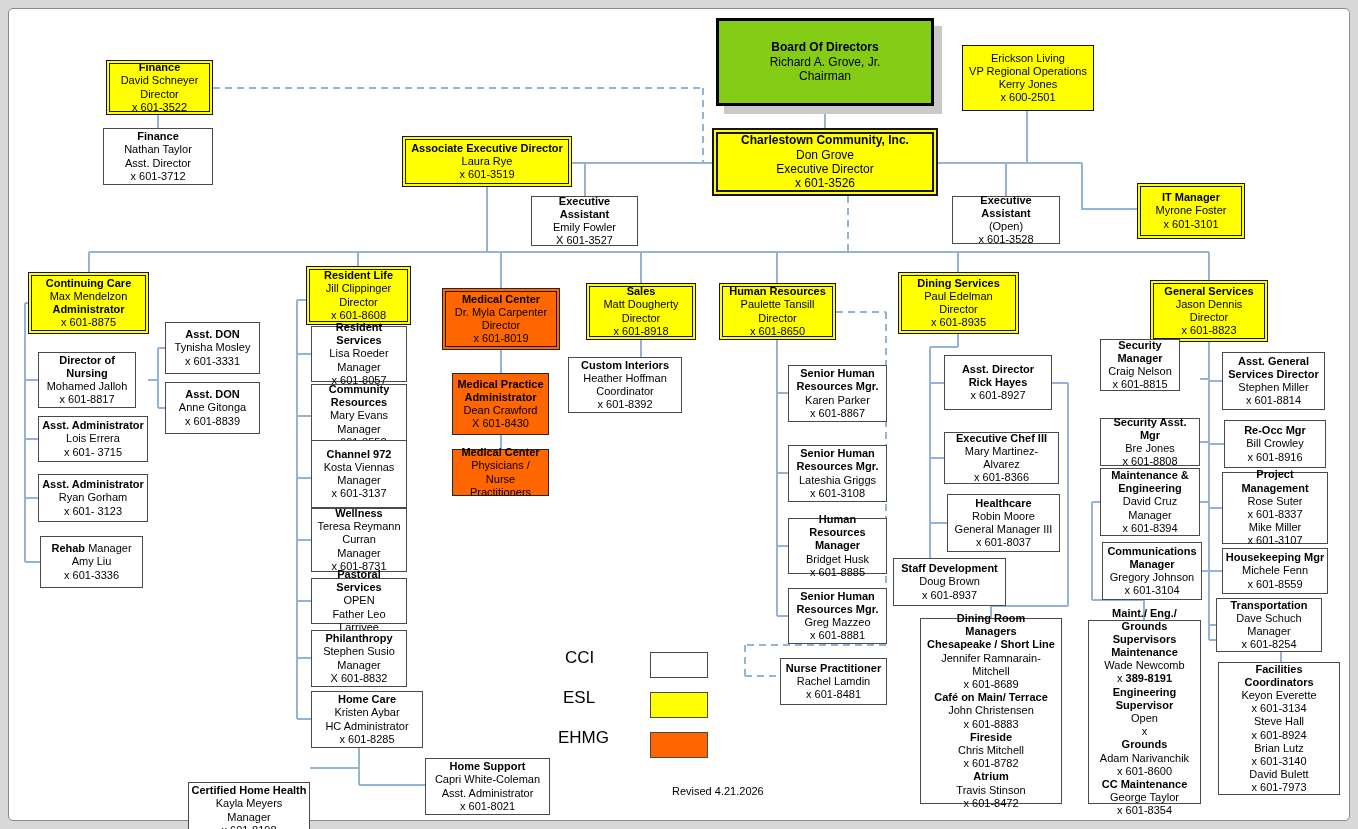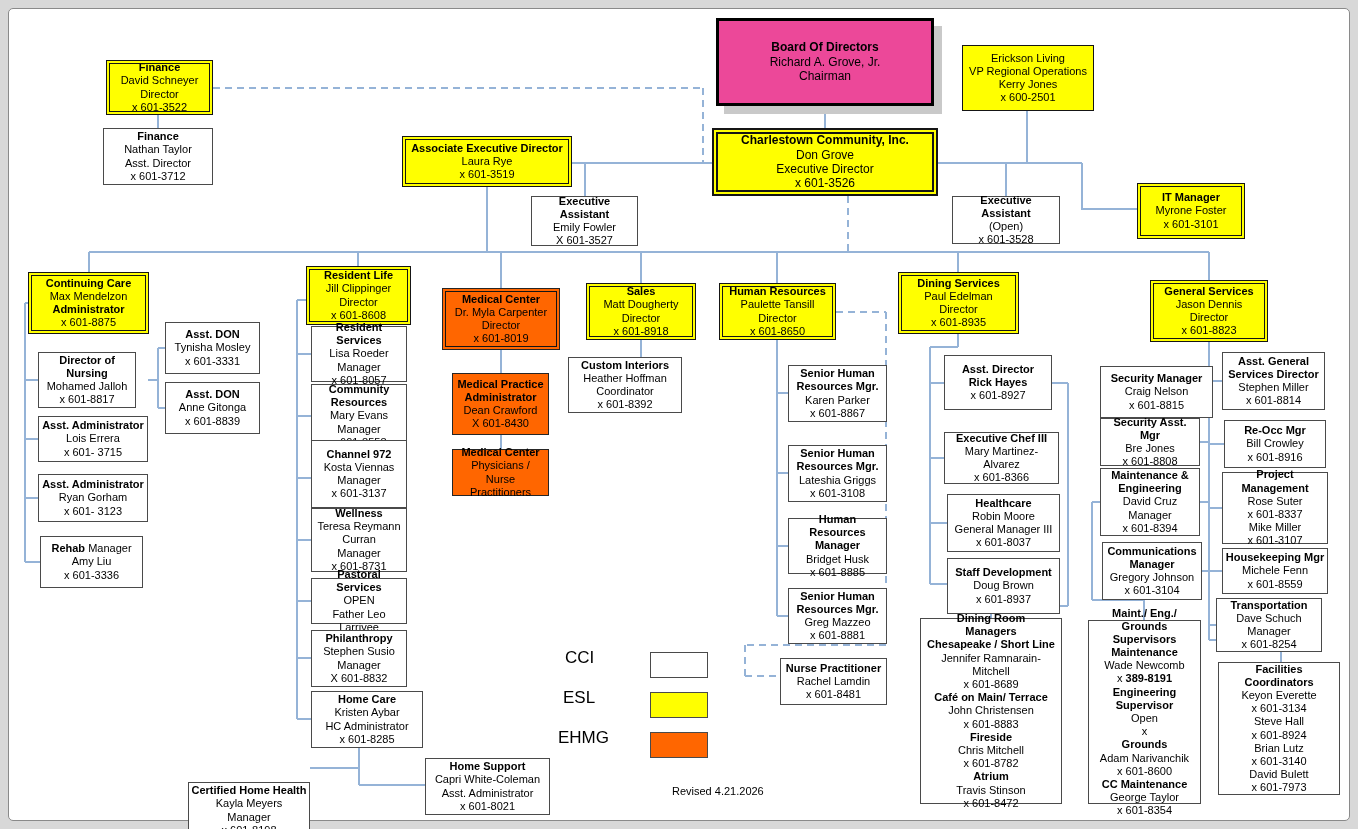--- a/index.html
+++ b/index.html
@@ -11,21 +11,21 @@
   .box{position:absolute;box-sizing:border-box;display:flex;flex-direction:column;
        justify-content:center;align-items:center;text-align:center;
        font-size:11px;line-height:1.2;color:#000;background:#ffffff;
        border:1.5px solid #4a4a4a;padding:1px 2px;}
   .box .ln{width:100%;}
   .b{font-weight:bold;}
   .esl{background:#ffff00;border-color:#151515;}
   .ehmg{background:#ff6600;border-color:#262626;}
   .dbl{outline:1px solid #151515;outline-offset:-4px;border-width:1.5px;}
   .big{border-width:2.5px;outline:2px solid #151515;outline-offset:-6px;font-size:12px;}
-  .board{background:#ec4899;border:3.5px solid #000;box-shadow:8px 8px 0 #c9c9c9;font-size:12px;}
+  .board{background:#84cc16;border:3.5px solid #000;box-shadow:8px 8px 0 #c9c9c9;font-size:12px;}
   .legend-label{position:absolute;font-size:17px;color:#000;}
   .sw{position:absolute;width:58px;height:26px;border:1.5px solid #4a4a4a;box-sizing:border-box;}
   .revised{position:absolute;font-size:11px;font-weight:normal;color:#000;}
 </style>
 </head>
 <body>
 
 <div id="page"></div>
 
 <svg class="wires" width="1358" height="829">
@@ -276,21 +276,21 @@
     <div class="ln"><span class="b">Executive Chef III</span></div>
     <div class="ln"><span>Mary Martinez-Alvarez</span></div>
     <div class="ln"><span>x 601-8366</span></div>
   </div>
 <div class="box" style="left:947px;top:494px;width:113px;height:58px">
     <div class="ln"><span class="b">Healthcare</span></div>
     <div class="ln"><span>Robin Moore</span></div>
     <div class="ln"><span>General Manager III</span></div>
     <div class="ln"><span>x 601-8037</span></div>
   </div>
-<div class="box" style="left:947px;top:558px;width:113px;height:56px">
+<div class="box" style="left:893px;top:558px;width:113px;height:48px">
     <div class="ln"><span class="b">Staff Development</span></div>
     <div class="ln"><span>Doug Brown</span></div>
     <div class="ln"><span>x 601-8937</span></div>
   </div>
 <div class="box" style="left:920px;top:618px;width:142px;height:186px">
     <div class="ln"><span class="b">Dining Room</span></div>
     <div class="ln"><span class="b">Managers</span></div>
     <div class="ln"><span class="b">Chesapeake / Short Line</span></div>
     <div class="ln"><span>Jennifer Ramnarain-Mitchell</span></div>
     <div class="ln"><span>x 601-8689</span></div>
@@ -320,21 +320,21 @@
     <div class="ln"><span>George Taylor</span></div>
     <div class="ln"><span>x 601-8354</span></div>
   </div>
 
 <div class="box esl dbl" style="left:1150px;top:280px;width:118px;height:62px">
     <div class="ln"><span class="b">General Services</span></div>
     <div class="ln"><span>Jason Dennis</span></div>
     <div class="ln"><span>Director</span></div>
     <div class="ln"><span>x 601-8823</span></div>
   </div>
-<div class="box" style="left:1100px;top:366px;width:113px;height:52px">
+<div class="box" style="left:1100px;top:339px;width:80px;height:52px">
     <div class="ln"><span class="b">Security Manager</span></div>
     <div class="ln"><span>Craig Nelson</span></div>
     <div class="ln"><span>x 601-8815</span></div>
   </div>
 <div class="box" style="left:1222px;top:352px;width:103px;height:58px">
     <div class="ln"><span class="b">Asst. General Services Director</span></div>
     <div class="ln"><span>Stephen Miller</span></div>
     <div class="ln"><span>x 601-8814</span></div>
   </div>
 <div class="box" style="left:1100px;top:418px;width:100px;height:48px">

